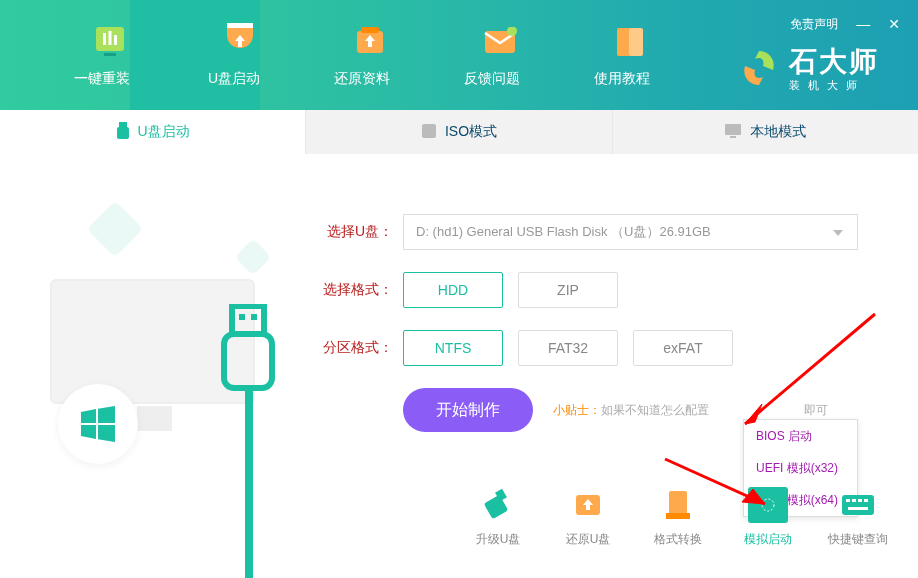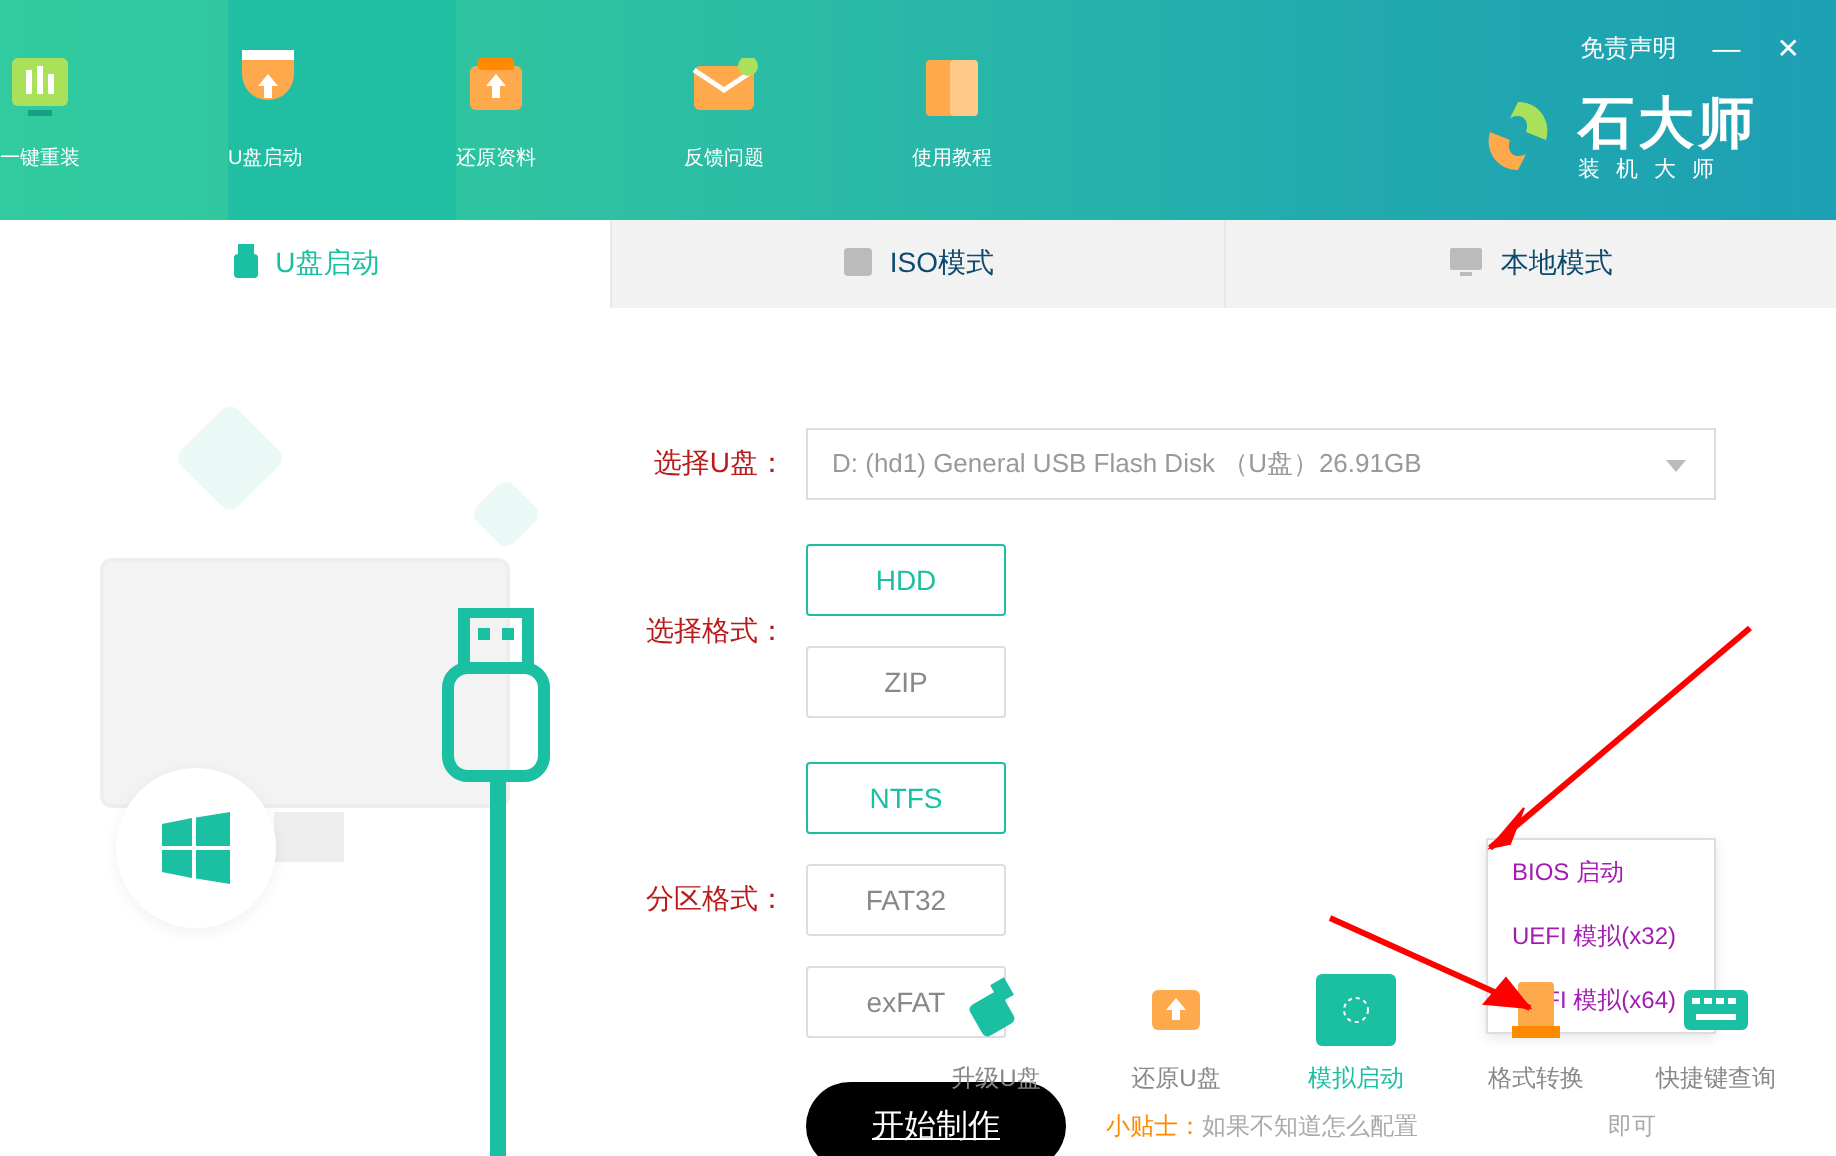--- a/index.html
+++ b/index.html
@@ -7,27 +7,27 @@
 
   .header {
     height: 110px;
     background: linear-gradient(90deg, #31cb9f, #2fc4a0, #29b8a8, #21a9af, #1da0b3);
     display: flex;
     align-items: stretch;
     position: relative;
   }
   .nav { display: flex; }
   .nav-item {
-    width: 114px;
+    width: 130px;
     display: flex;
     flex-direction: column;
-    align-items: flex-start;
+    align-items: flex-end;
     justify-content: center;
     color: #fff;
-    font-size: 10px;
+    font-size: 14px;
     cursor: pointer;
     gap: 8px;
   }
   .nav-item.active { background: #20bfa3; }
   .nav-icon { width: 40px; height: 40px; display: flex; align-items: center; justify-content: center; }
 
   .title-right {
     position: absolute;
     top: 16px;
     right: 18px;
@@ -155,41 +155,40 @@
     cursor: pointer;
   }
   .select::after {
     content: "";
     position: absolute;
     right: 14px; top: 15px;
     border-left: 5px solid transparent;
     border-right: 5px solid transparent;
     border-top: 6px solid #bbb;
   }
-  .btn-group { display: flex; gap: 15px; flex-direction: column; }
+  .btn-group { display: flex; gap: 15px; }
   .opt-btn {
     width: 100px; height: 36px;
     border: 1px solid #ddd;
     background: #fff;
     font-size: 14px;
     color: #888;
     cursor: pointer;
     border-radius: 2px;
   }
   .opt-btn.selected { border-color: #1bbfa2; color: #1bbfa2; }
 
   .start-btn {
     width: 130px; height: 44px;
-    background: #000000;
+    background: #8b5cf6;
     color: #fff;
     border: none;
     border-radius: 22px;
     font-size: 16px;
     cursor: pointer;
-    text-decoration: underline;
   }
   .tip { font-size: 12px; color: #aaa; margin-left: 20px; }
   .tip .orange { color: #ff8a00; }
 
   .bottom-tools {
     position: absolute;
     bottom: 30px;
     right: 30px;
     display: flex;
     gap: 30px;
@@ -417,36 +416,36 @@
     </div>
     <div class="tool">
       <div class="tool-icon">
         <svg width="32" height="32">
             <rect x="4" y="6" width="24" height="20" rx="3" fill="#ffa94d"></rect>
             <path d="M16 10 l-5 6 h3 v5 h4 v-5 h3 z" fill="#fff"></path>
           </svg>
       </div>
       <span class="tool-label">还原U盘</span>
     </div>
-    <div class="tool active">
-      <div class="tool-icon">
-        <svg width="28" height="22">
-            <circle cx="14" cy="11" r="6" fill="none" stroke="#fff" stroke-width="1" stroke-dasharray="2 2"></circle>
-          </svg>
-      </div>
-      <span class="tool-label">模拟启动</span>
-    </div>
     <div class="tool">
       <div class="tool-icon">
         <svg width="30" height="32">
             <rect x="6" y="2" width="18" height="26" rx="2" fill="#ffa94d"></rect>
             <rect x="3" y="24" width="24" height="6" fill="#ff8a00"></rect>
           </svg>
       </div>
       <span class="tool-label">格式转换</span>
+    </div>
+    <div class="tool active">
+      <div class="tool-icon">
+        <svg width="28" height="22">
+            <circle cx="14" cy="11" r="6" fill="none" stroke="#fff" stroke-width="1" stroke-dasharray="2 2"></circle>
+          </svg>
+      </div>
+      <span class="tool-label">模拟启动</span>
     </div>
     <div class="tool">
       <div class="tool-icon">
         <svg width="36" height="24">
             <rect x="2" y="2" width="32" height="20" rx="3" fill="#1bbfa2"></rect>
             <rect x="6" y="6" width="4" height="3" fill="#fff"></rect>
             <rect x="12" y="6" width="4" height="3" fill="#fff"></rect>
             <rect x="18" y="6" width="4" height="3" fill="#fff"></rect>
             <rect x="24" y="6" width="4" height="3" fill="#fff"></rect>
             <rect x="8" y="14" width="20" height="3" fill="#fff"></rect>

